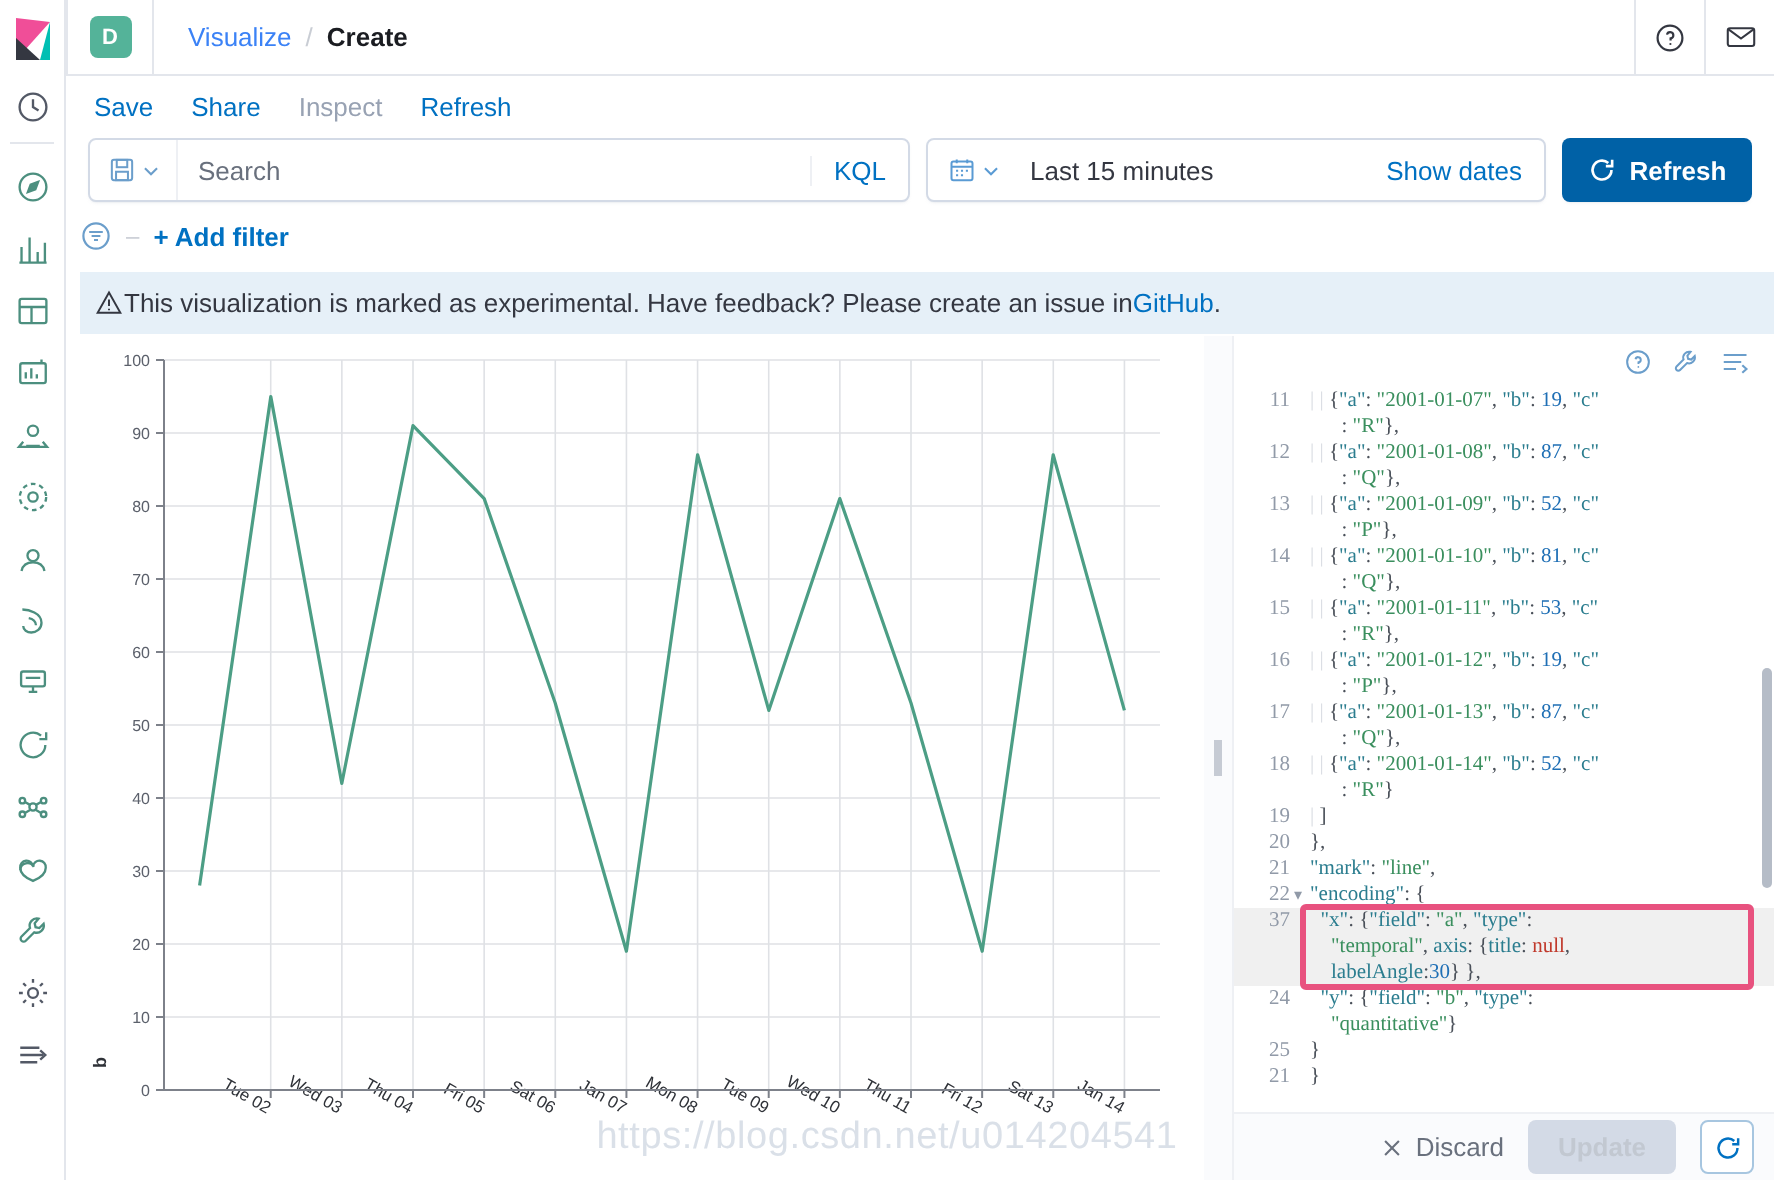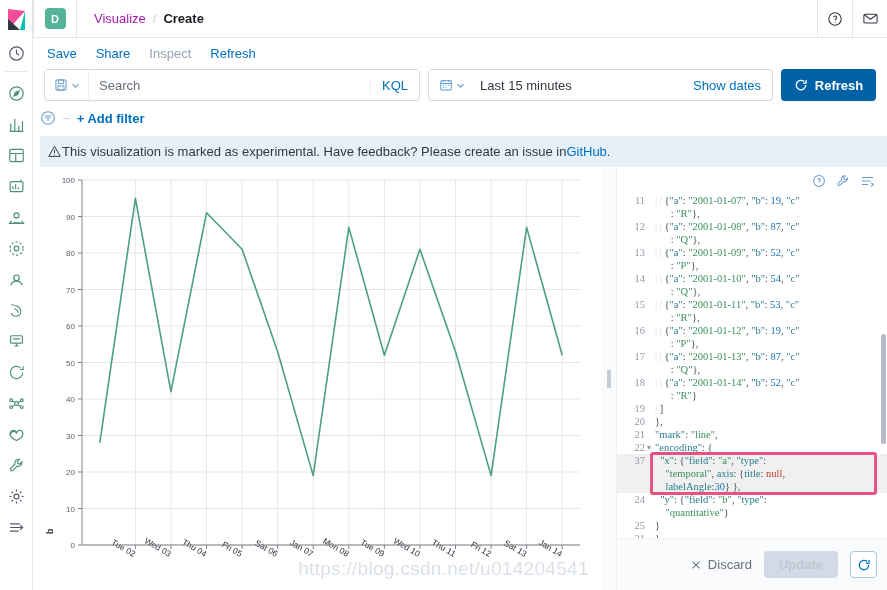--- a/index.html
+++ b/index.html
@@ -35,21 +35,21 @@
   }
   .hdr-badge-wrap {
     width: 44px; height: 38px; display:flex; align-items:center; justify-content:center;
     border-right: 1px solid #e3e6ec; border-left: 1px solid #e3e6ec;
   }
   .hdr-badge {
     width: 21px; height: 21px; border-radius: 4px; background: #54b399; color: #fff;
     font-size: 11px; font-weight: 700; display: flex; align-items: center; justify-content: center;
   }
   .crumbs { display:flex; align-items:center; gap:7px; padding-left: 17px; font-size: 13px; }
-  .crumb-link { color: #a21caf; cursor: pointer; }
+  .crumb-link { color: #3b82f6; cursor: pointer; }
   .crumb-sep { color: #c9cdd4; }
   .crumb-cur { color: #1a1c21; font-weight: 700; }
   .hdr-spacer { flex: 1 1 auto; }
   .hdr-icon-btn {
     width: 35px; height: 38px; display:flex; align-items:center; justify-content:center;
     border-left: 1px solid #e3e6ec; cursor: pointer;
   }
 
   
   .topnav {
@@ -77,21 +77,21 @@
   .q-input {
     flex: 1 1 auto; border: 0; outline: 0; font-size: 13px; color: #343741;
     padding: 0 10px; background: transparent; font-family: inherit; height: 100%;
   }
   .q-input::placeholder { color: #69707d; }
   .q-kql {
     display:flex; align-items:center; padding: 0 11px; color: #0071c2; font-size: 13px;
     border-left: 1px solid #eef0f4; cursor: pointer;
   }
   .q-dates {
-    width: 345px; display: flex; align-items: center;
+    width: 310px; display: flex; align-items: center;
     background: #fff; border: 1px solid #d3dae6; border-radius: 4px;
     box-shadow: 0 1px 1px -1px rgba(152,162,179,.2), 0 1px 2px -1px rgba(152,162,179,.2);
   }
   .q-cal { display:flex; align-items:center; gap:2px; padding: 0 8px 0 10px; cursor:pointer; }
   .q-range { flex:1 1 auto; font-size: 13px; color: #343741; padding-left: 6px; cursor: text; }
   .q-showdates { color: #0071c2; font-size: 13px; padding-right: 11px; cursor: pointer; }
   .btn-refresh {
     width: 95px; display: flex; align-items: center; justify-content: center; gap: 7px;
     background: #0061a6; color: #fff; border: 0; border-radius: 4px;
     font-size: 13px; font-weight: 600; cursor: pointer; font-family: inherit;
@@ -166,21 +166,21 @@
   .ed-highlight {
     position: absolute; border: 3px solid #e8527f; border-radius: 3px;
     pointer-events: none; background: transparent;
   }
   .ed-vscroll {
     position: absolute; right: 1px; width: 5px; background: #b5bcc7; border-radius: 3px;
   }
 
   
   .botbar {
-    height: 52px; display: flex; align-items: center; justify-content: flex-end;
+    height: 34px; display: flex; align-items: center; justify-content: flex-end;
     gap: 12px; padding-right: 10px; background: #fafbfd; border-top: 1px solid #eef0f4;
   }
   .btn-discard {
     display: flex; align-items: center; gap: 6px; background: transparent; border: 0;
     color: #69707d; font-size: 13px; cursor: pointer; font-family: inherit;
   }
   .btn-update {
     background: #d3dae6; color: #c2c8d1; border: 0; border-radius: 4px;
     height: 27px; padding: 0 15px; font-size: 13px; font-weight: 600;
     cursor: not-allowed; font-family: inherit;
@@ -542,21 +542,21 @@
             <div class="ed-row">
               <div class="ed-gutter">13</div>
               <div class="ed-code"><span class="ind">| | </span><span class="pun">{</span><span class="k">"a"</span><span class="pun">: </span><span class="str">"2001-01-09"</span><span class="pun">, </span><span class="k">"b"</span><span class="pun">: </span><span class="num">52</span><span class="pun">, </span><span class="k">"c"</span></div>
             </div>
             <div class="ed-row">
               <div class="ed-gutter"></div>
               <div class="ed-code"><span class="pun">      : </span><span class="str">"P"</span><span class="pun">},</span></div>
             </div>
             <div class="ed-row">
               <div class="ed-gutter">14</div>
-              <div class="ed-code"><span class="ind">| | </span><span class="pun">{</span><span class="k">"a"</span><span class="pun">: </span><span class="str">"2001-01-10"</span><span class="pun">, </span><span class="k">"b"</span><span class="pun">: </span><span class="num">54</span><span class="pun">, </span><span class="k">"c"</span></div>
+              <div class="ed-code"><span class="ind">| | </span><span class="pun">{</span><span class="k">"a"</span><span class="pun">: </span><span class="str">"2001-01-10"</span><span class="pun">, </span><span class="k">"b"</span><span class="pun">: </span><span class="num">81</span><span class="pun">, </span><span class="k">"c"</span></div>
             </div>
             <div class="ed-row">
               <div class="ed-gutter"></div>
               <div class="ed-code"><span class="pun">      : </span><span class="str">"Q"</span><span class="pun">},</span></div>
             </div>
             <div class="ed-row">
               <div class="ed-gutter">15</div>
               <div class="ed-code"><span class="ind">| | </span><span class="pun">{</span><span class="k">"a"</span><span class="pun">: </span><span class="str">"2001-01-11"</span><span class="pun">, </span><span class="k">"b"</span><span class="pun">: </span><span class="num">53</span><span class="pun">, </span><span class="k">"c"</span></div>
             </div>
             <div class="ed-row">

